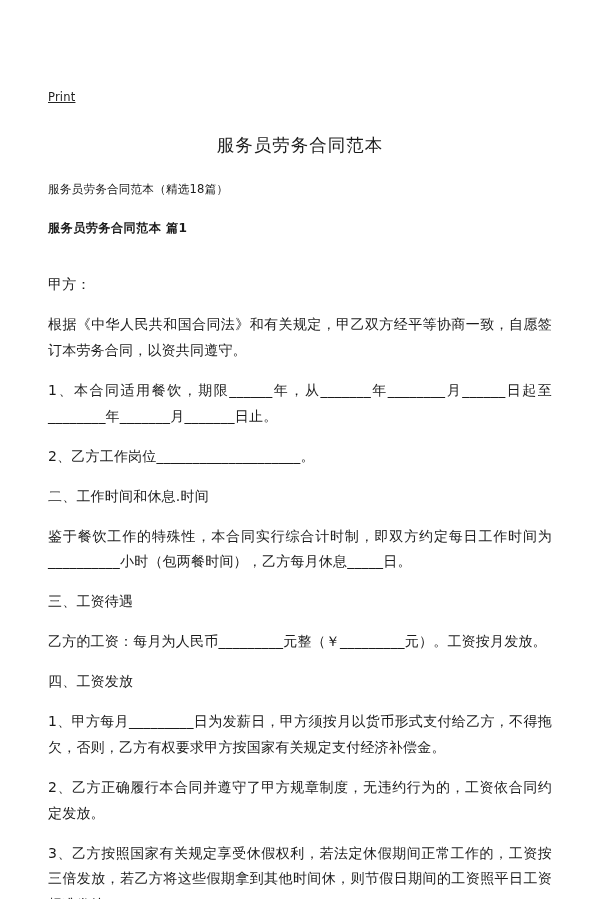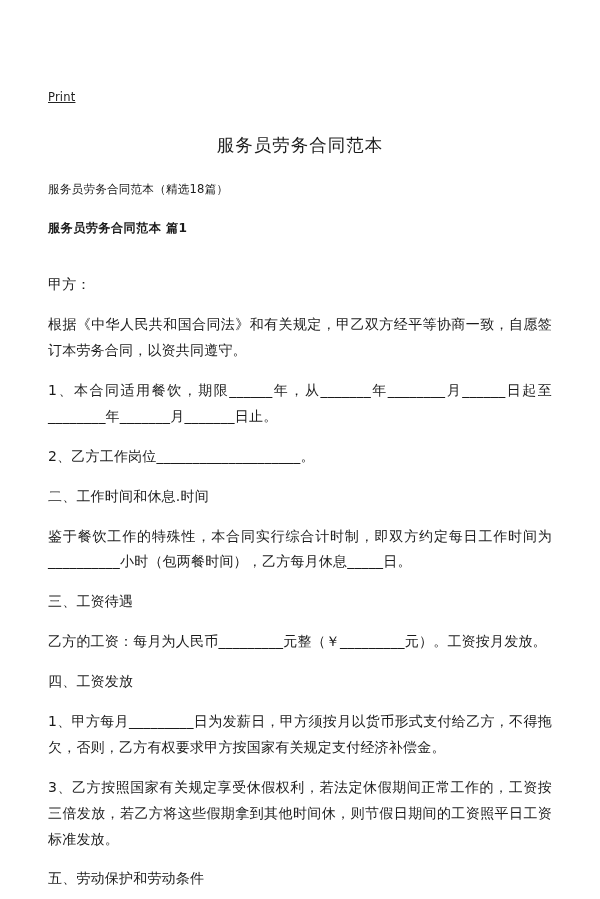--- a/index.html
+++ b/index.html
@@ -72,16 +72,17 @@
   <p>甲方：</p>
   <p>根据《中华人民共和国合同法》和有关规定，甲乙双方经平等协商一致，自愿签订本劳务合同，以资共同遵守。</p>
   <p>1、本合同适用餐饮，期限______年，从_______年________月______日起至________年_______月_______日止。</p>
   <p>2、乙方工作岗位____________________。</p>
   <p>二、工作时间和休息.时间</p>
   <p>鉴于餐饮工作的特殊性，本合同实行综合计时制，即双方约定每日工作时间为__________小时（包两餐时间），乙方每月休息_____日。</p>
   <p>三、工资待遇</p>
   <p>乙方的工资：每月为人民币_________元整（￥_________元）。工资按月发放。</p>
   <p>四、工资发放</p>
   <p>1、甲方每月_________日为发薪日，甲方须按月以货币形式支付给乙方，不得拖欠，否则，乙方有权要求甲方按国家有关规定支付经济补偿金。</p>
+  <p>2、乙方正确履行本合同并遵守了甲方规章制度，无违约行为的，工资依合同约定发放。</p>
   <p>3、乙方按照国家有关规定享受休假权利，若法定休假期间正常工作的，工资按三倍发放，若乙方将这些假期拿到其他时间休，则节假日期间的工资照平日工资标准发放。</p>
   <p>五、劳动保护和劳动条件</p>
 
 </div>
 
 </body></html>

